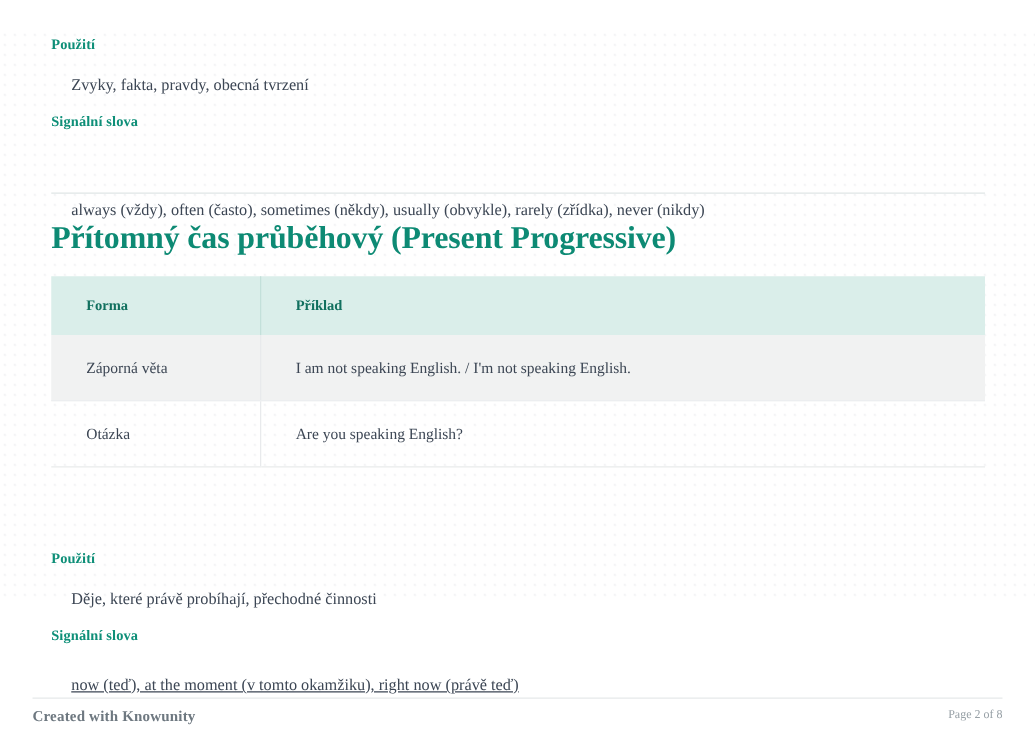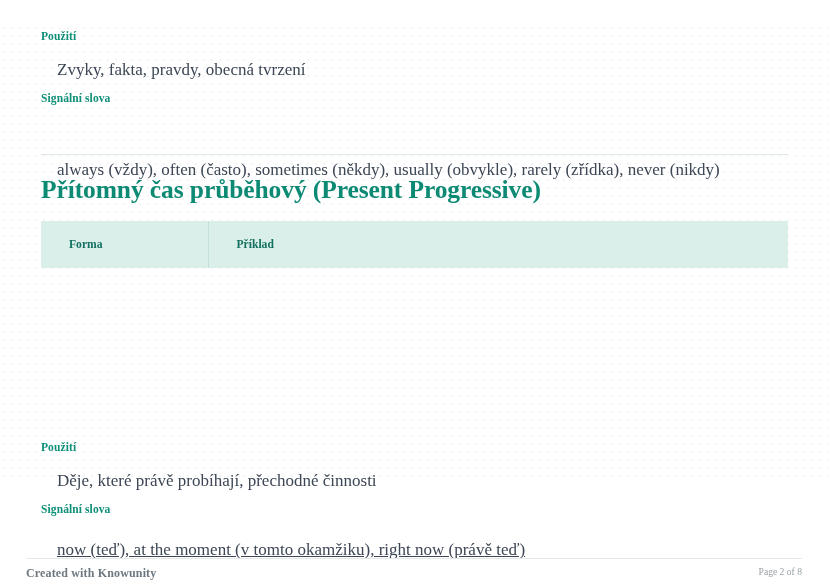--- a/index.html
+++ b/index.html
@@ -43,21 +43,21 @@
   
   .sec-label {
     color: #0e8f78;
     font-weight: bold;
     font-size: 11.5px;
     letter-spacing: 0.1px;
     font-family: "Liberation Serif", "DejaVu Serif", serif;
   }
   .sec-text {
     color: #3c4654;
-    font-size: 17px;
+    font-size: 13px;
     font-family: "Liberation Serif", "DejaVu Serif", serif;
   }
 
   .block-pouziti-1 { position: absolute; left: 41px; top: 30px; }
   .block-pouziti-1-text { position: absolute; left: 57px; top: 60px; }
   .block-signal-1 { position: absolute; left: 41px; top: 92px; }
   .block-signal-1-text { position: absolute; left: 57px; top: 121px; margin-top: 39px; }
 
   .rule-top {
     position: absolute;
@@ -169,20 +169,28 @@
           <col class="c1">
           <col class="c2">
         </colgroup>
       <thead>
         <tr>
           <th class="col1">Forma</th>
           <th class="col2">Příklad</th>
         </tr>
       </thead>
       <tbody>
+        <tr class="alt">
+          <td class="col1">Záporná věta</td>
+          <td class="col2">I am not speaking English. / I'm not speaking English.</td>
+        </tr>
+        <tr>
+          <td class="col1">Otázka</td>
+          <td class="col2">Are you speaking English?</td>
+        </tr>
       </tbody>
     </table>
 
     <div class="sec-label block-pouziti-2">Použití</div>
 
     <div class="sec-text block-pouziti-2-text">Děje, které právě probíhají, přechodné činnosti</div>
 
     <div class="sec-label block-signal-2">Signální slova</div>
 
     <div class="sec-text block-signal-2-text">now (teď), at the moment (v tomto okamžiku), right now (právě teď)</div>

